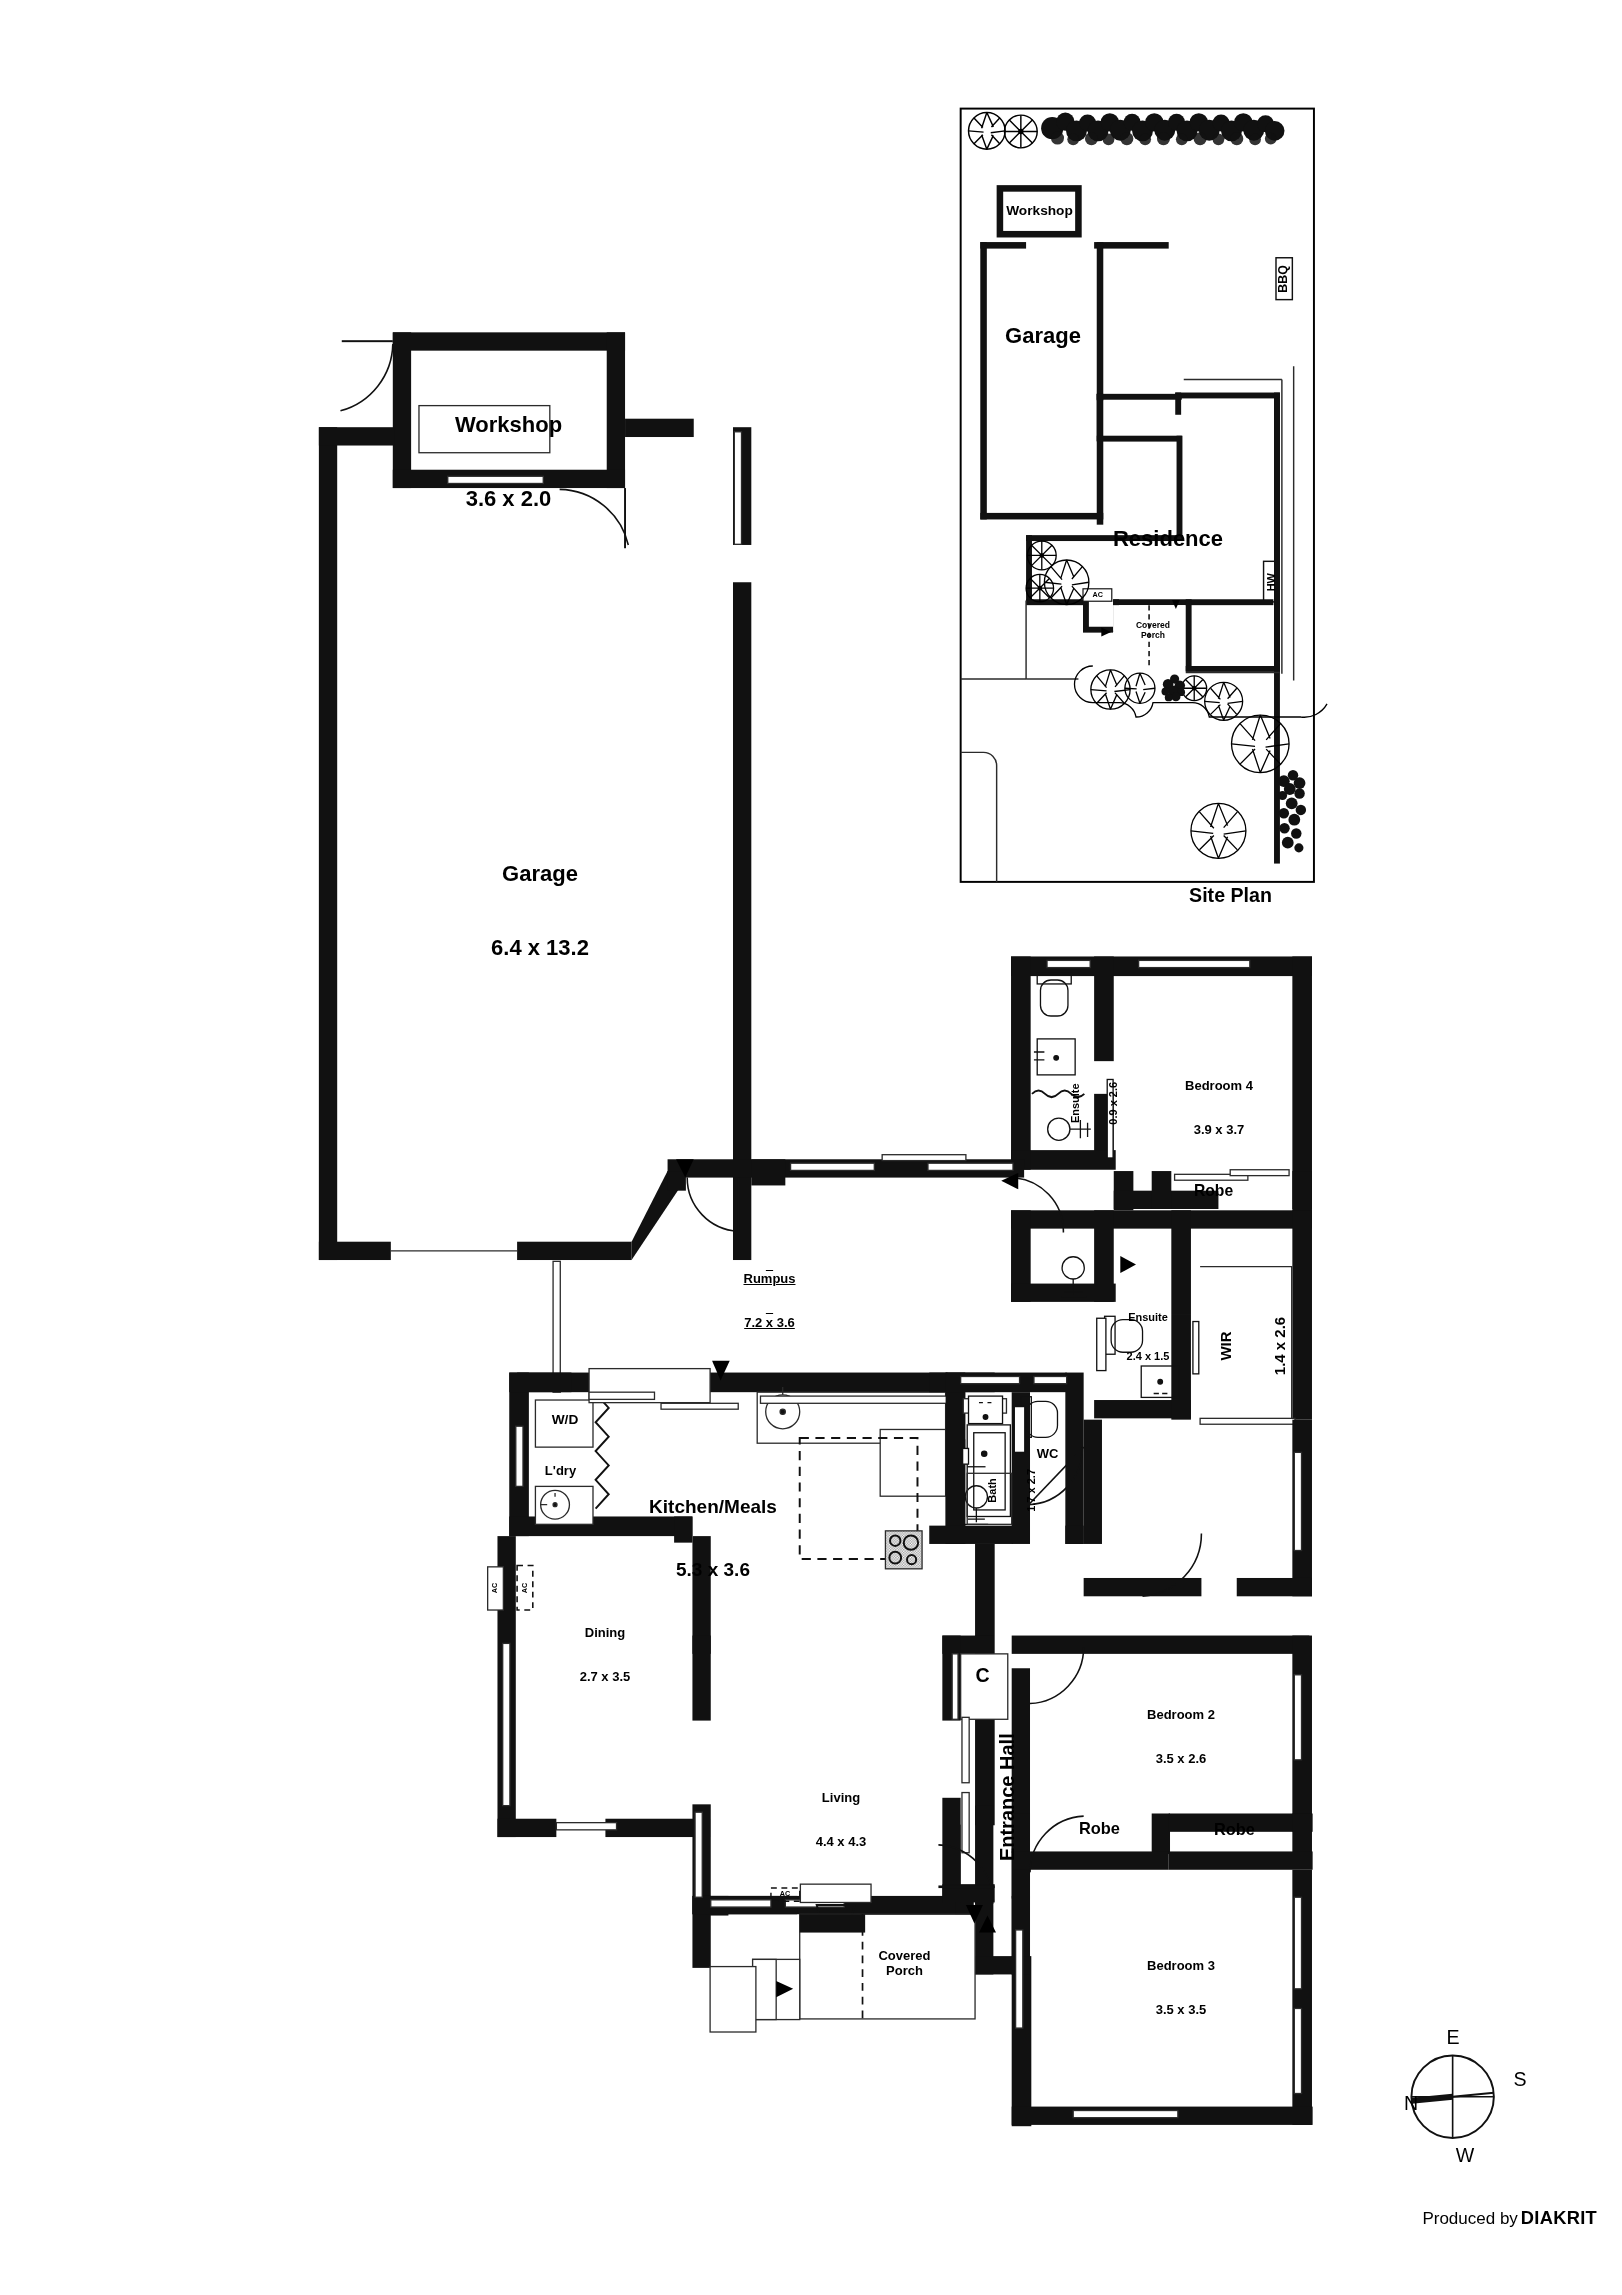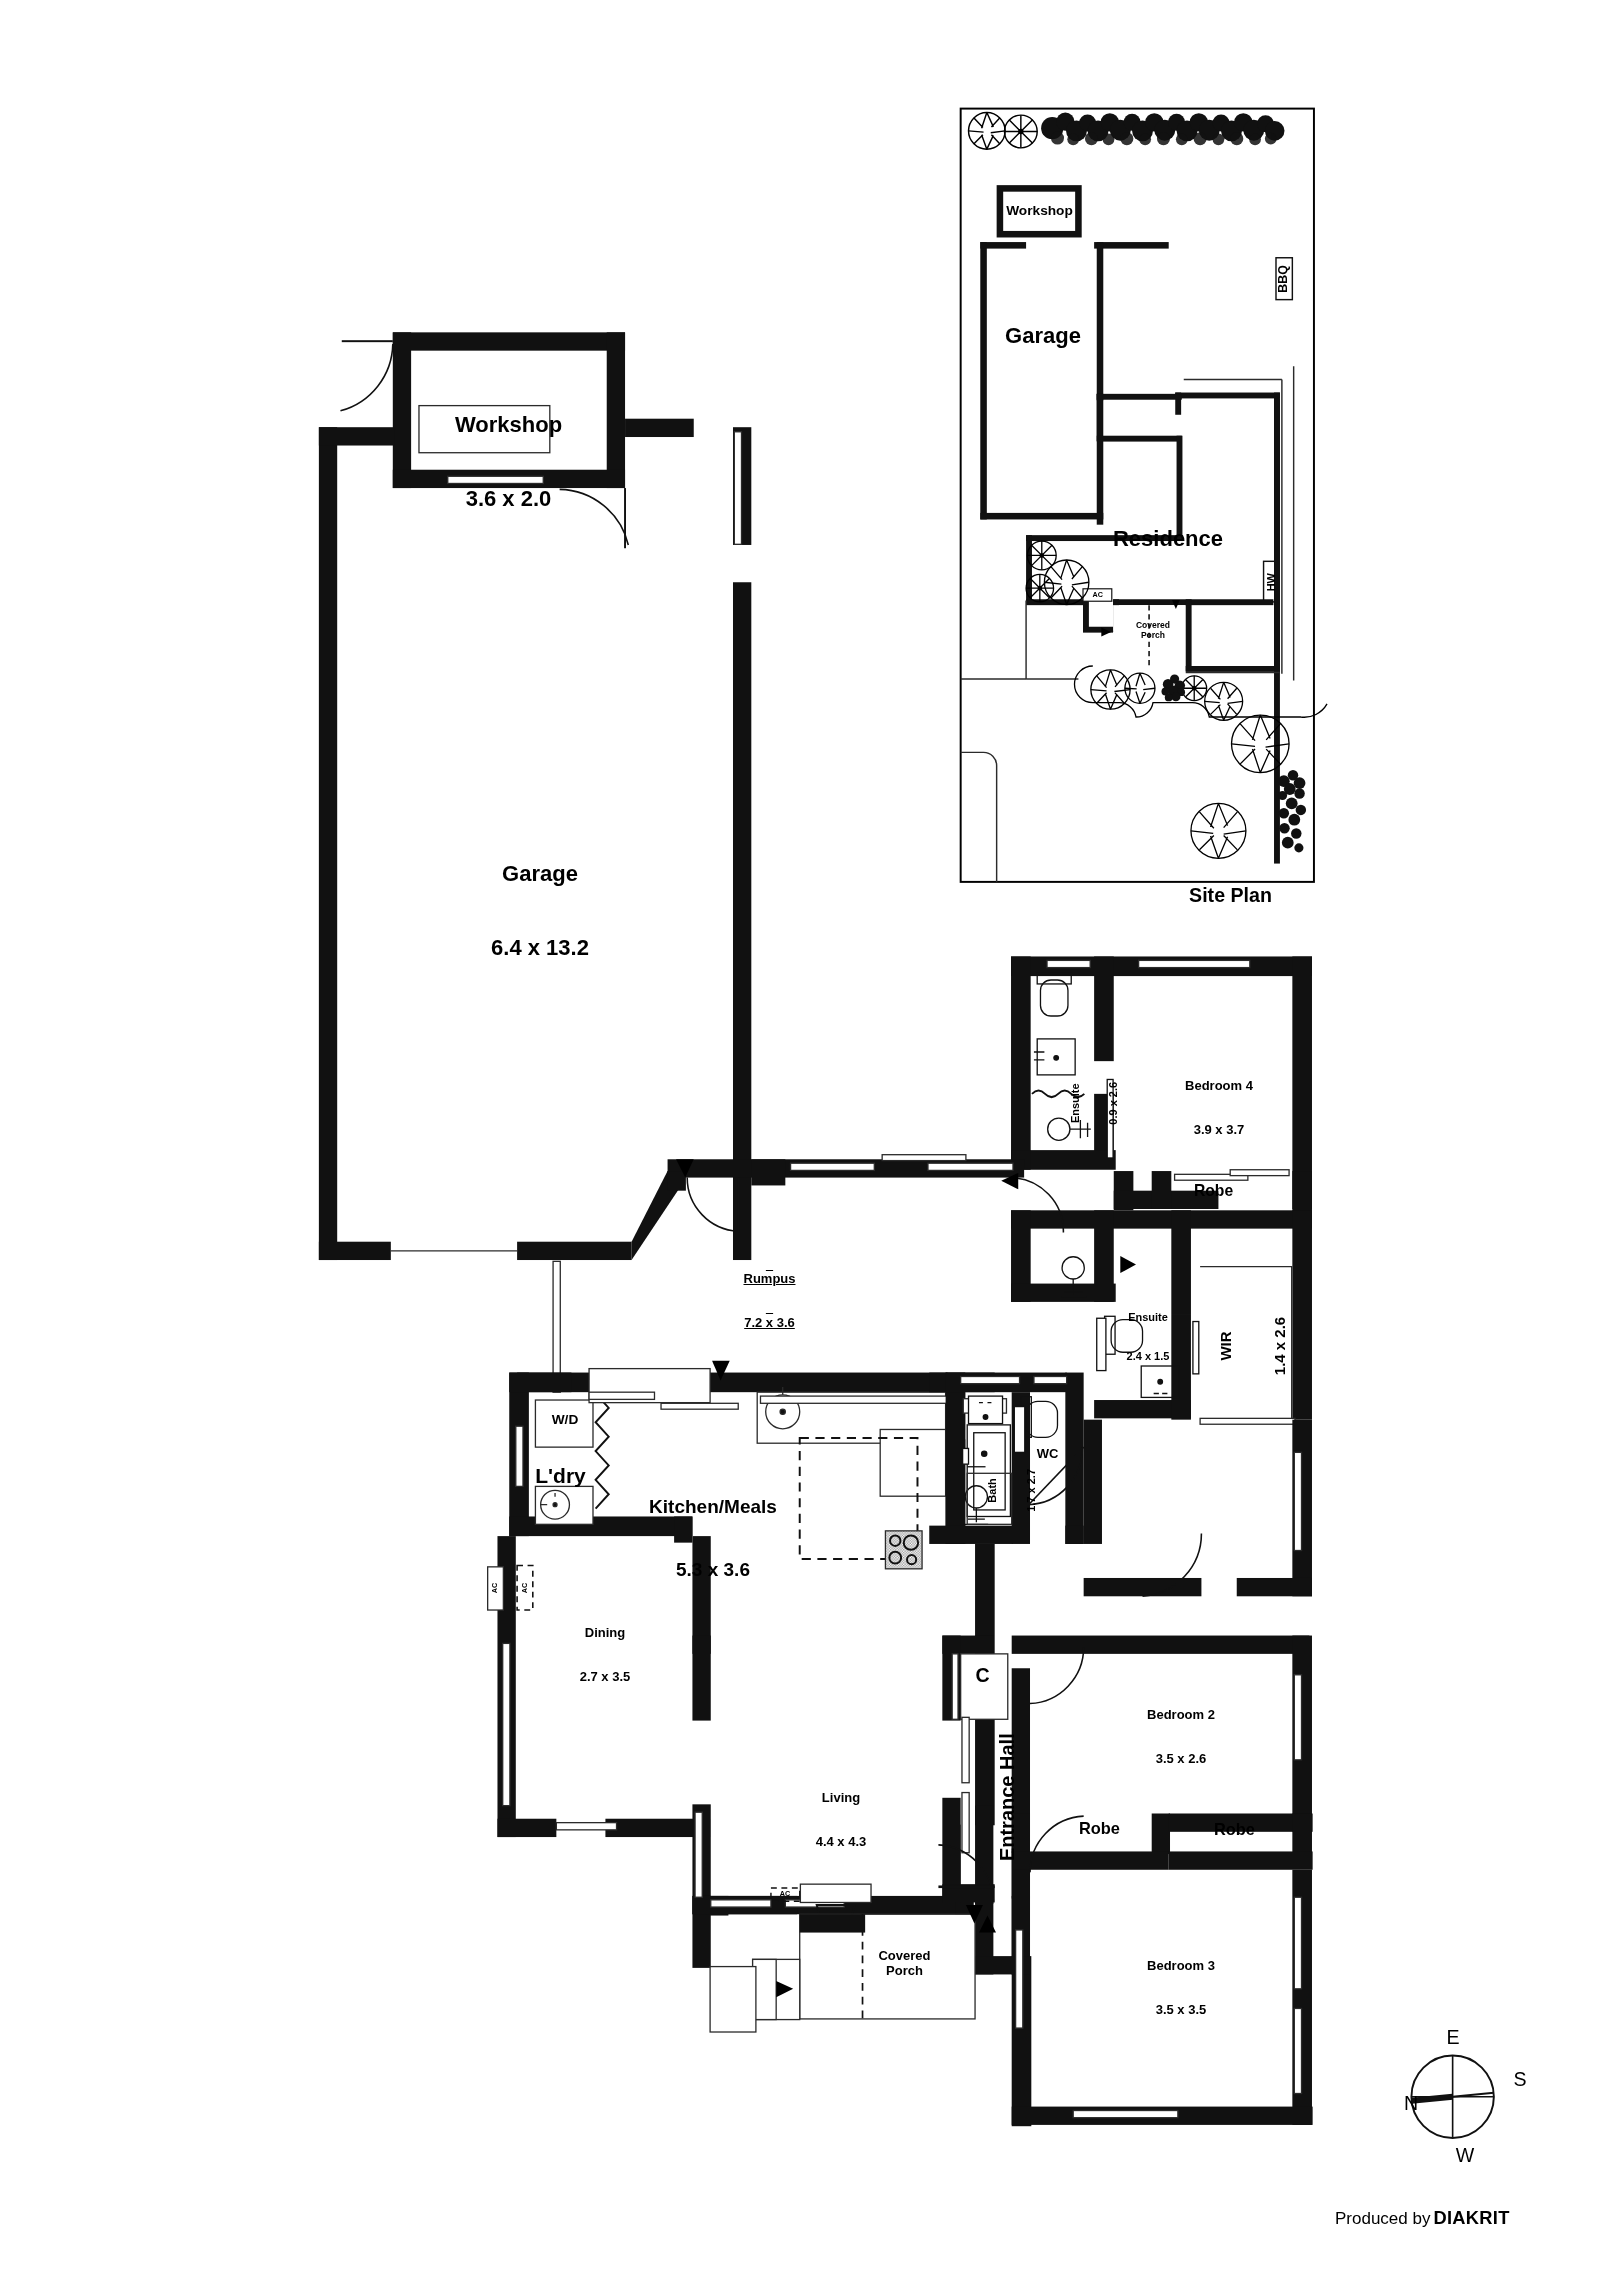--- a/index.html
+++ b/index.html
@@ -648,21 +648,21 @@
   <div>Rumpus</div>
   <div>7.2 x 3.6</div>
 </div>
 
 <div class="lbl t-room2" style="left:605px;top:1453px;width:216px;text-align:center;">
   <div>Kitchen/Meals</div>
   <div>5.3 x 3.6</div>
 </div>
 
 <div class="lbl t-xs" style="left:537px;top:1412px;width:56px;font-size:13.7px;">W/D</div>
-<div class="lbl t-sm" style="left:521px;top:1464px;width:79px;font-size:21px;">L'dry</div>
+<div class="lbl t-sm" style="left:521px;top:1464px;width:79px;font-size:13px;">L'dry</div>
 
 <div class="lbl t-xs rot" style="left:950px;top:1445px;width:111px;transform:rotate(-90deg);line-height:1.18;">
   <div>Bath</div>
   <div>1.7 x 2.7</div>
 </div>
 
 <div class="lbl t-room" style="left:1018px;top:1447px;width:59px;">WC</div>
 
 
 <div class="lbl t-room" style="left:523px;top:1597px;width:164px;">
@@ -697,19 +697,19 @@
 <div class="lbl t-room rot" style="left:903px;top:1786px;width:209px;transform:rotate(-90deg);font-size:20px;">Entrance Hall</div>
 
 <div class="lbl t-room" style="left:839px;top:1949px;width:131px;white-space:pre-line;line-height:1.14;">Covered
 Porch</div>
 
 <div class="lbl t-comp" style="left:1442px;top:2027px;width:22px;">E</div>
 <div class="lbl t-comp" style="left:1509px;top:2069px;width:22px;">S</div>
 <div class="lbl t-comp" style="left:1400px;top:2093px;width:22px;">N</div>
 <div class="lbl t-comp" style="left:1454px;top:2145px;width:22px;">W</div>
 
-<div style="position:absolute;left:1335px;top:2207px;width:262px;text-align:left;white-space:nowrap;">
+<div style="position:absolute;left:1335px;top:2207px;width:262px;text-align:right;white-space:nowrap;">
   <span class="t-prod" style="font-family:'Liberation Sans',sans-serif;">Produced by</span>
   <span class="t-prodb" style="font-family:'Liberation Sans',sans-serif;">DIAKRIT</span>
 </div>
 
 </div>
 
 
 </body></html>

